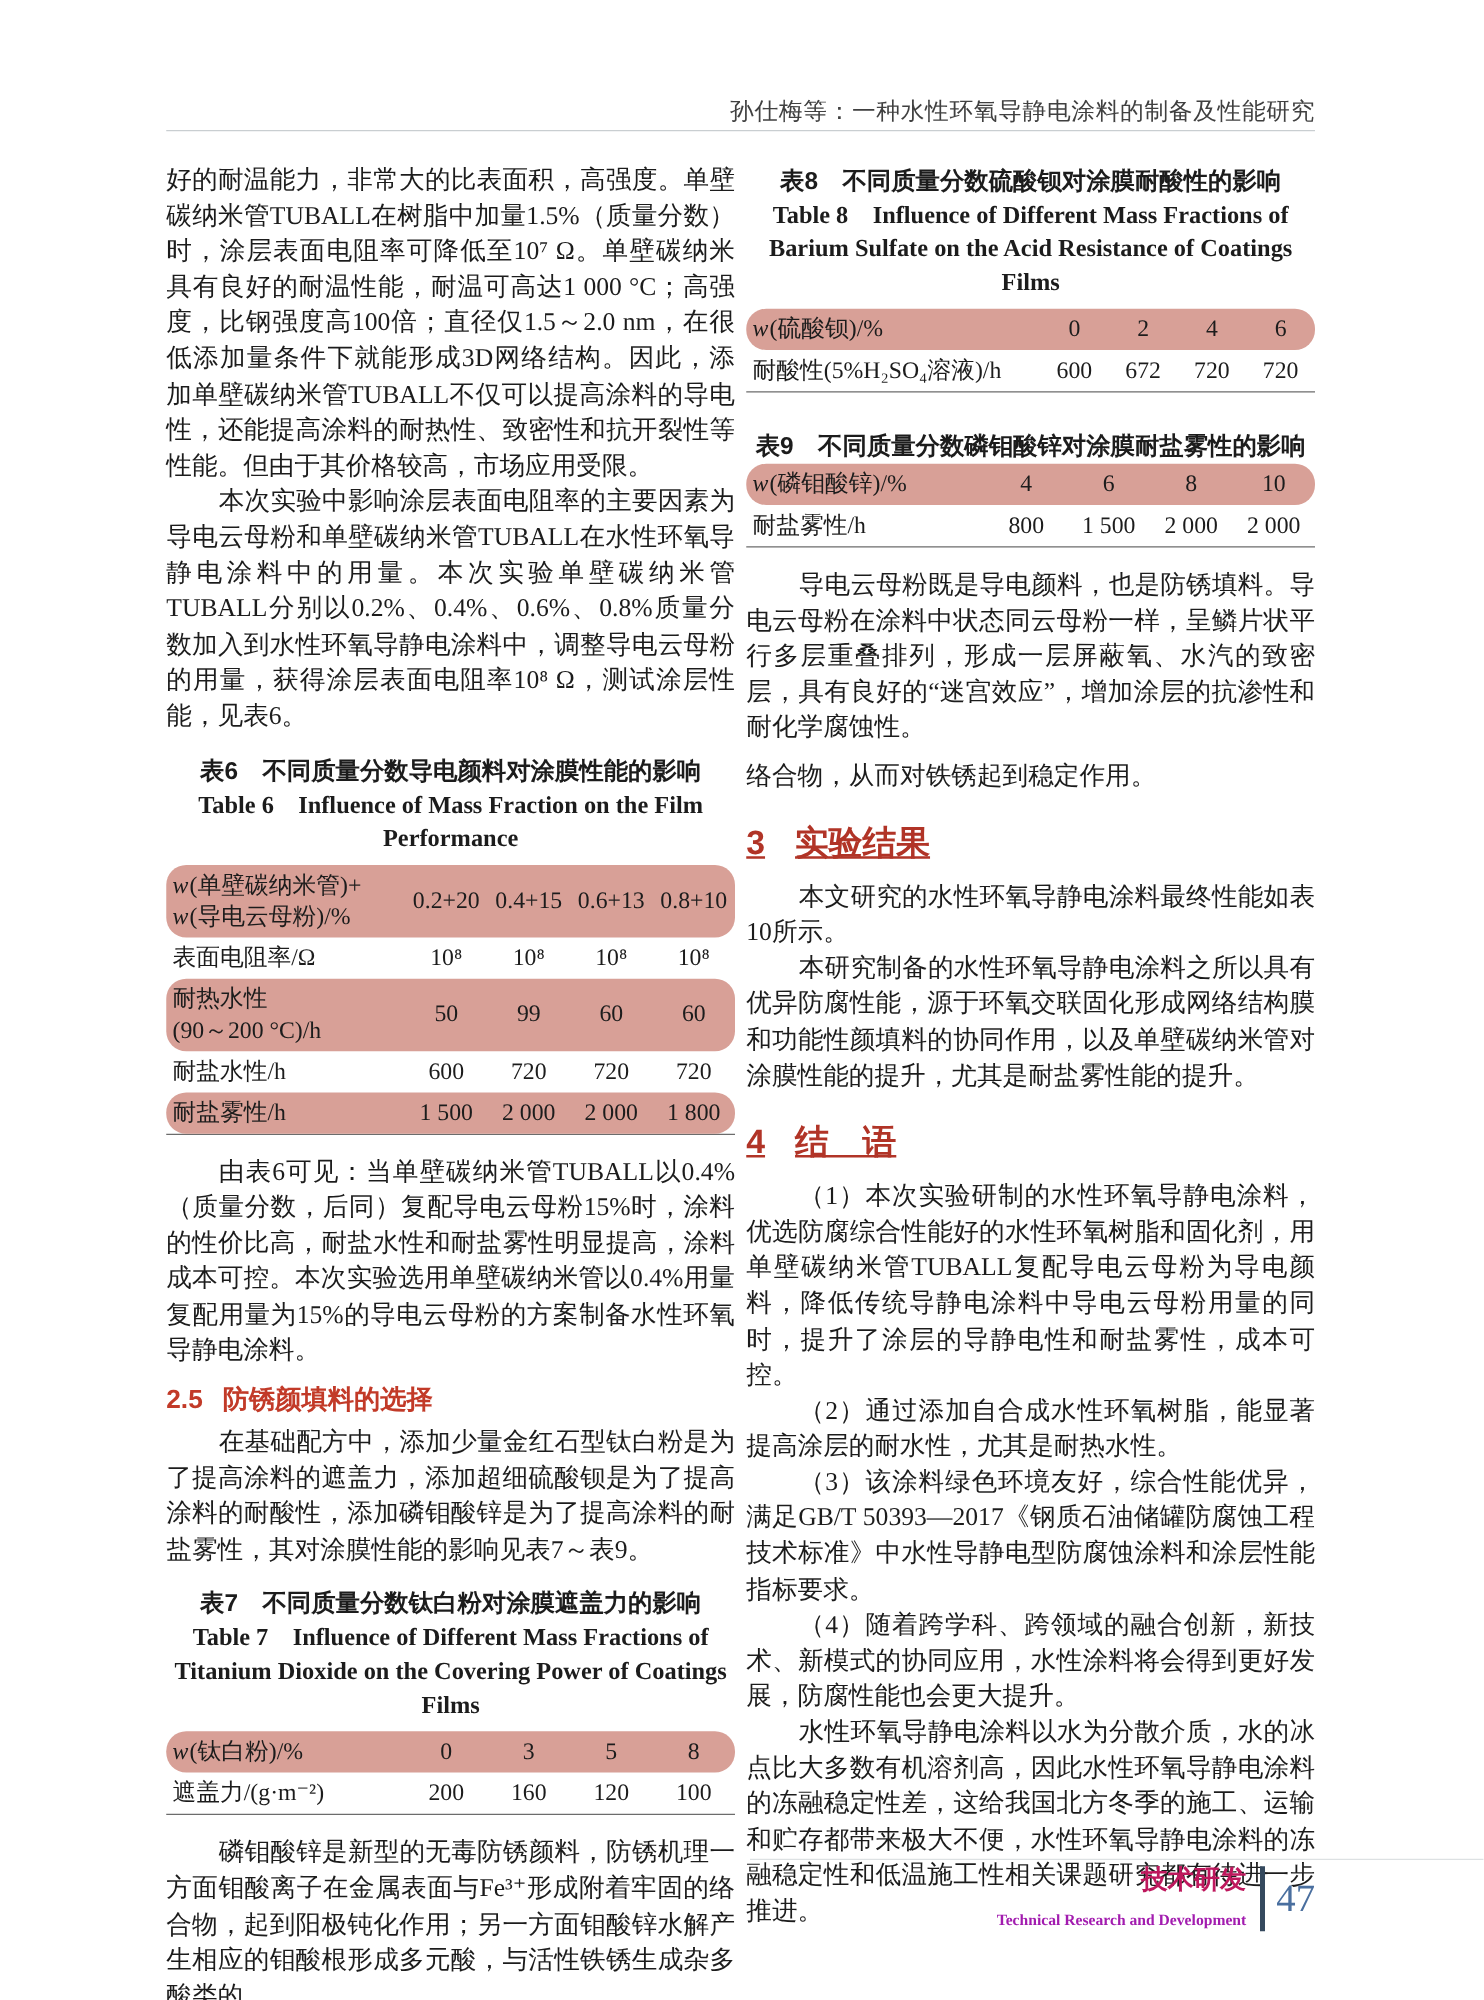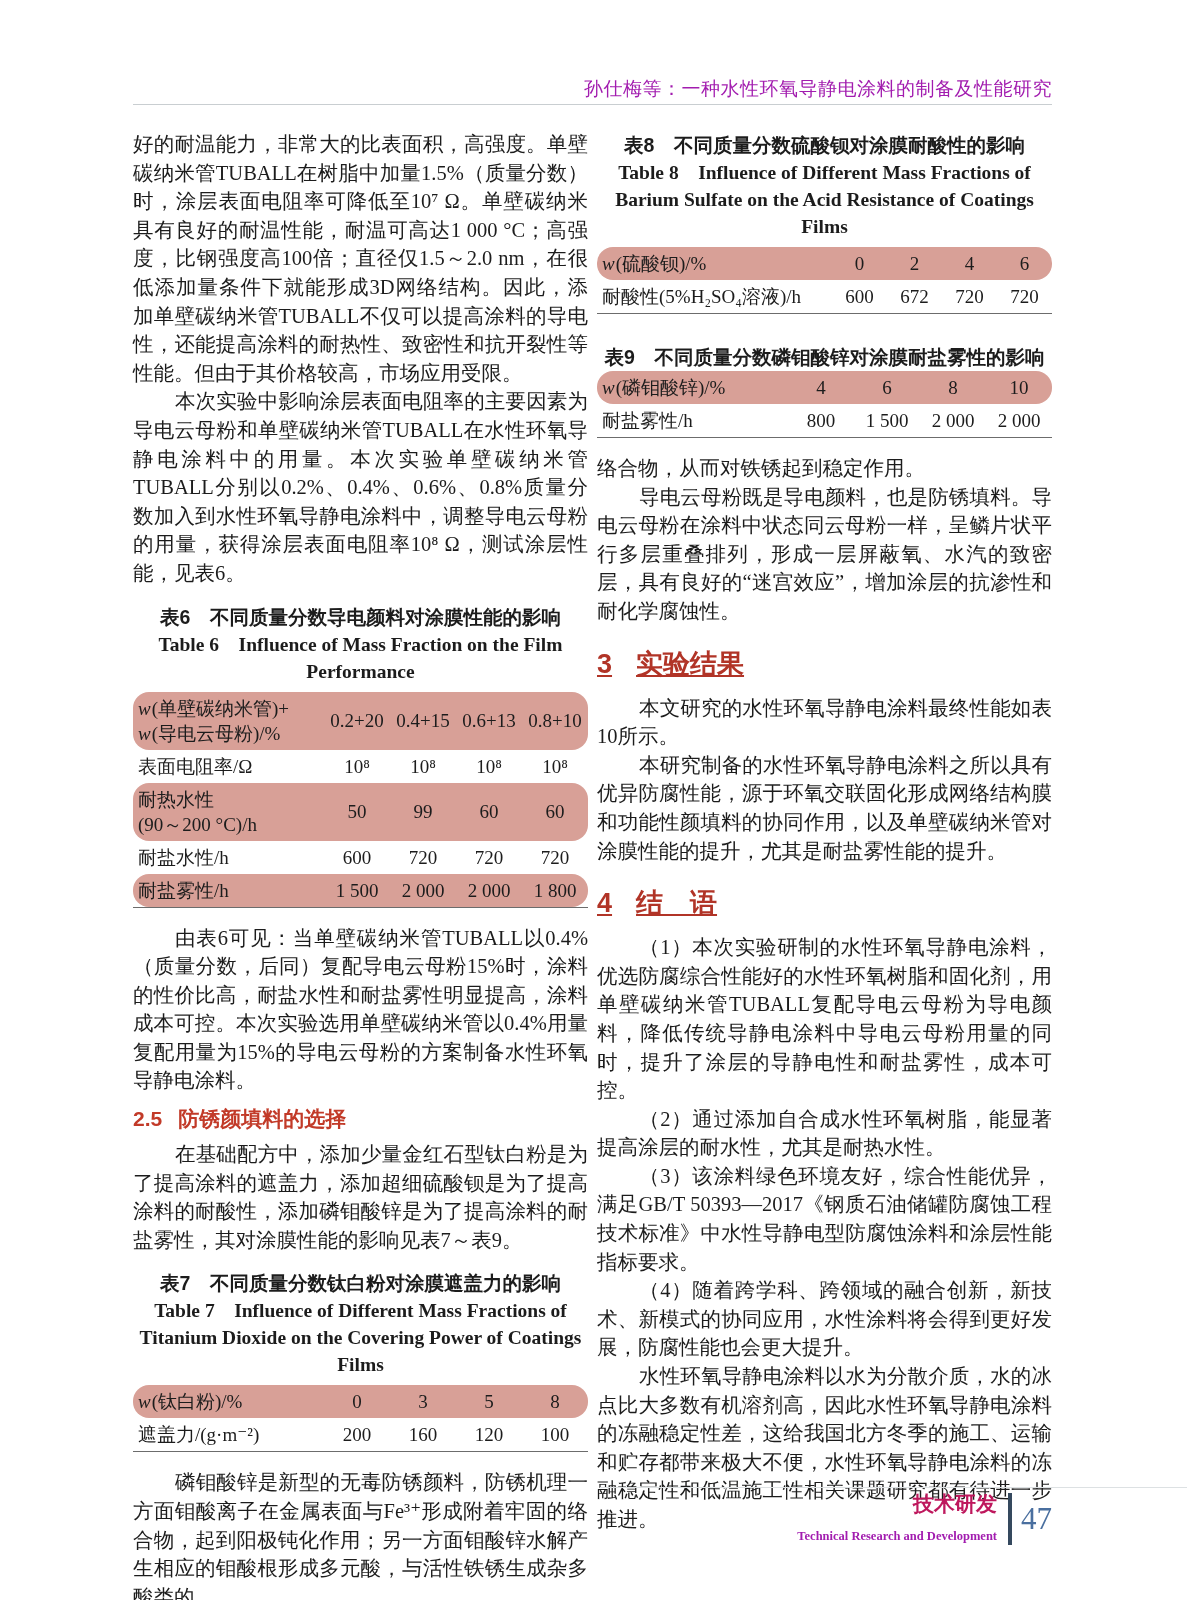--- a/index.html
+++ b/index.html
@@ -4,21 +4,21 @@
 <style>
   html,body{margin:0;padding:0;background:#ffffff;}
   .page{
     position:relative;width:1187px;height:1600px;background:#ffffff;overflow:hidden;
     font-family:"Liberation Serif","DejaVu Serif",serif;color:#1c1c1c;
   }
   
   .running-title{
     position:absolute;top:76px;left:133px;width:919px;text-align:right;
     font-family:"Liberation Sans","DejaVu Sans",sans-serif;
-    font-size:19px;color:#a21caf;letter-spacing:0.5px;
+    font-size:19px;color:#404040;letter-spacing:0.5px;
   }
   .header-rule{position:absolute;top:104px;left:133px;width:919px;height:1px;background:#c9ced1;}
   
   .col{position:absolute;top:130px;width:455px;}
   .col-left{left:133px;}
   .col-right{left:597px;}
   p.body{margin:0;font-size:20.5px;line-height:28.6px;text-align:justify;}
   p.indent{text-indent:2.05em;}
   
   .h-sub{
@@ -180,22 +180,22 @@
       </div>
       <div class="trow">
         <div class="tlabel">耐盐雾性/h</div>
         <div class="tval">800</div>
         <div class="tval">1 500</div>
         <div class="tval">2 000</div>
         <div class="tval">2 000</div>
       </div>
     </div>
 
+    <p class="body indent">导电云母粉既是导电颜料，也是防锈填料。导电云母粉在涂料中状态同云母粉一样，呈鳞片状平行多层重叠排列，形成一层屏蔽氧、水汽的致密层，具有良好的“迷宫效应”，增加涂层的抗渗性和耐化学腐蚀性。</p>
     <p class="body" style="margin-top:10px;">络合物，从而对铁锈起到稳定作用。</p>
-    <p class="body indent">导电云母粉既是导电颜料，也是防锈填料。导电云母粉在涂料中状态同云母粉一样，呈鳞片状平行多层重叠排列，形成一层屏蔽氧、水汽的致密层，具有良好的“迷宫效应”，增加涂层的抗渗性和耐化学腐蚀性。</p>
 
     <div class="h-main">
       <span class="num">3</span><span>实验结果</span>
     </div>
 
     <p class="body indent">本文研究的水性环氧导静电涂料最终性能如表10所示。</p>
     <p class="body indent">本研究制备的水性环氧导静电涂料之所以具有优异防腐性能，源于环氧交联固化形成网络结构膜和功能性颜填料的协同作用，以及单壁碳纳米管对涂膜性能的提升，尤其是耐盐雾性能的提升。</p>
 
     <div class="h-main">
       <span class="num">4</span><span>结　语</span>

